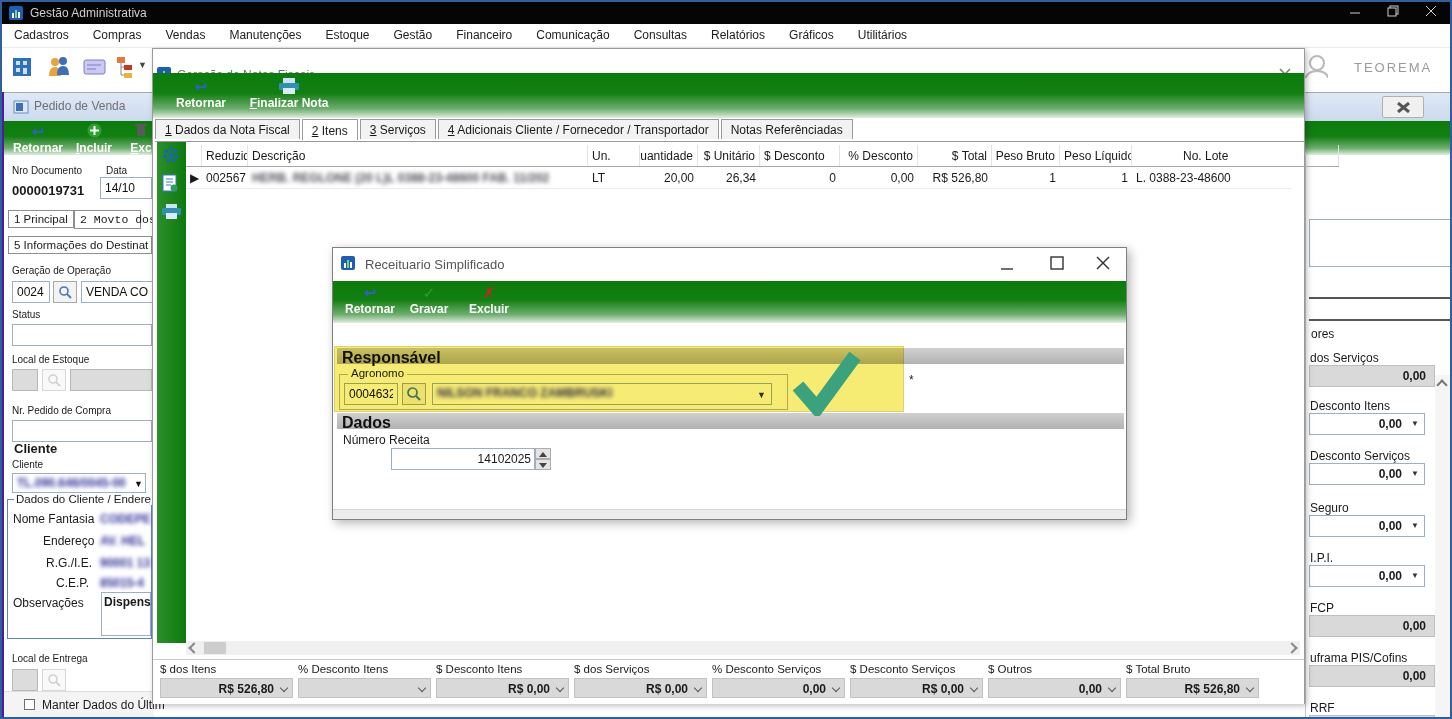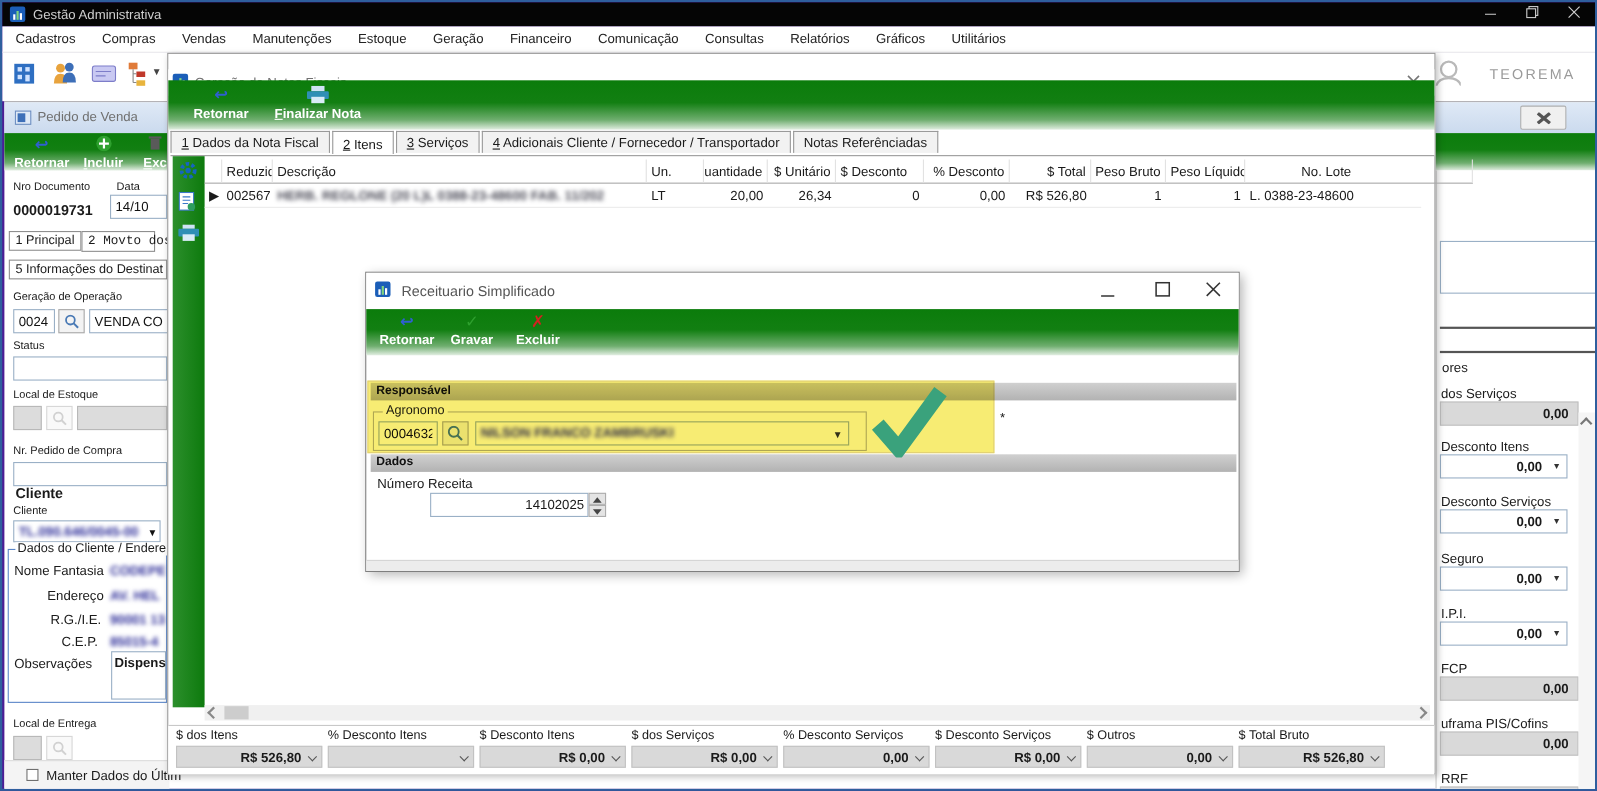--- a/index.html
+++ b/index.html
@@ -30,21 +30,21 @@
   .accel::first-letter { text-decoration:underline; }
   .tab { display:inline-block; border:1px solid #9a9a9a; border-bottom:none; background:#f2f2f2; padding:3px 9px 2px 9px; margin-right:2px; color:#1a1a1a; }
   .tab.active { background:#fff; position:relative; top:1px; padding-top:4px; font-weight:normal; }
   .field { background:#fff; border:1px solid #9ab0c6; padding:2px 4px; font-size:12px; color:#111; }
   .field.gray { background:#dcdcdc; border-color:#b8b8b8; }
   .mag-btn { background:#f3f3f3; border:1px solid #a8a8a8; display:flex; align-items:center; justify-content:center; }
   .mag-btn.dis { opacity:.45; }
   .redact { filter:blur(2px); color:#30309a; font-weight:bold; white-space:nowrap; overflow:hidden; }
   .chev { display:inline-block; width:6px; height:6px; border-right:1px solid #555; border-bottom:1px solid #555; transform:rotate(45deg); }
   .dd-arrow { color:#333; font-size:8px; }
-  .sect-hdr { background:linear-gradient(#d0d0d0,#b2b2b2); font-weight:bold; padding:1px 5px; font-size:11px; color:#111; }
+  .sect-hdr { background:linear-gradient(#d0d0d0,#b2b2b2); font-weight:bold; padding:1px 5px; font-size:16px; color:#111; }
 
   
   .pv { position:absolute; left:2px; top:90px; width:1448px; height:627px; background:#fff; z-index:1; border-top:1px solid #a8a8a8; }
   .pv-titlebar { position:absolute; left:0; top:0; width:100%; height:28px; background:linear-gradient(#dfe9f6,#cbdaee); color:#707070; }
   .pv-toolbar { position:absolute; left:0; top:28px; width:100%; height:34px; }
   .pv-close { position:absolute; left:1378px; top:3px; width:42px; height:22px; background:#f0f0f0; border:1px solid #b0b0b0; border-radius:2px; display:flex; align-items:center; justify-content:center; }
   .lbl { position:absolute; font-size:10px; color:#1a1a1a; white-space:nowrap; }
   .pv-tab { position:absolute; border:1px solid #8f8f8f; background:#fff; padding:2px 5px; font-size:11.5px; white-space:nowrap; }
   .grp-blue { position:absolute; border:1px solid #5a86c8; }
   .vfield { position:absolute; height:22px; }
@@ -112,21 +112,21 @@
           <rect x="3" y="1" width="8" height="8" fill="none" stroke="#cfcfcf"></rect>
           <rect x="1" y="3" width="8" height="8" fill="#050505" stroke="#cfcfcf"></rect>
         </svg></div>
     <div class="winbtn" style="right:4px;"><svg width="12" height="12">
           <line x1="1" y1="1" x2="11" y2="11" stroke="#cfcfcf"></line>
           <line x1="11" y1="1" x2="1" y2="11" stroke="#cfcfcf"></line>
         </svg></div>
   </div>
 
   <div class="menubar">
-    <span>Cadastros</span><span>Compras</span><span>Vendas</span><span>Manutenções</span><span>Estoque</span><span>Geração</span><span>Financeiro</span><span>Comunicação</span><span>Consultas</span><span>Relatórios</span><span>Gráficos</span><span>Utilitários</span>
+    <span>Cadastros</span><span>Compras</span><span>Vendas</span><span>Manutenções</span><span>Estoque</span><span>Gestão</span><span>Financeiro</span><span>Comunicação</span><span>Consultas</span><span>Relatórios</span><span>Gráficos</span><span>Utilitários</span>
   </div>
 
   <div class="main-toolbar">
     <svg class="tbicon" style="left:8px;" width="26" height="26">
         <rect x="3" y="4" width="18" height="18" fill="#2e6fc2"></rect>
         <rect x="6" y="7" width="4" height="4" fill="#cfe2ff"></rect>
         <rect x="13" y="7" width="4" height="4" fill="#cfe2ff"></rect>
         <rect x="6" y="14" width="4" height="4" fill="#cfe2ff"></rect>
         <rect x="13" y="14" width="4" height="6" fill="#cfe2ff"></rect>
       </svg>

